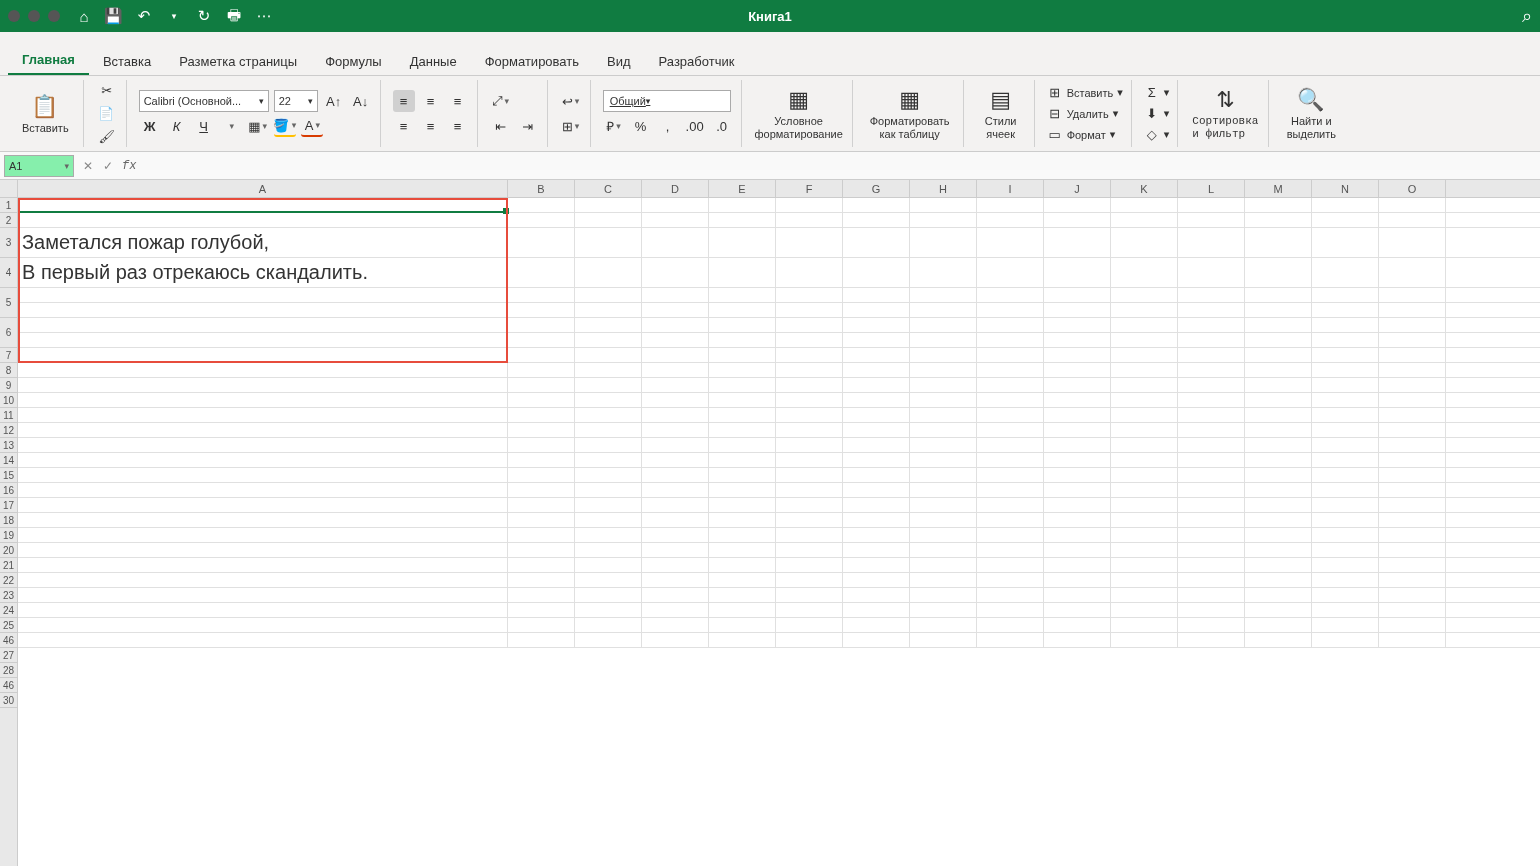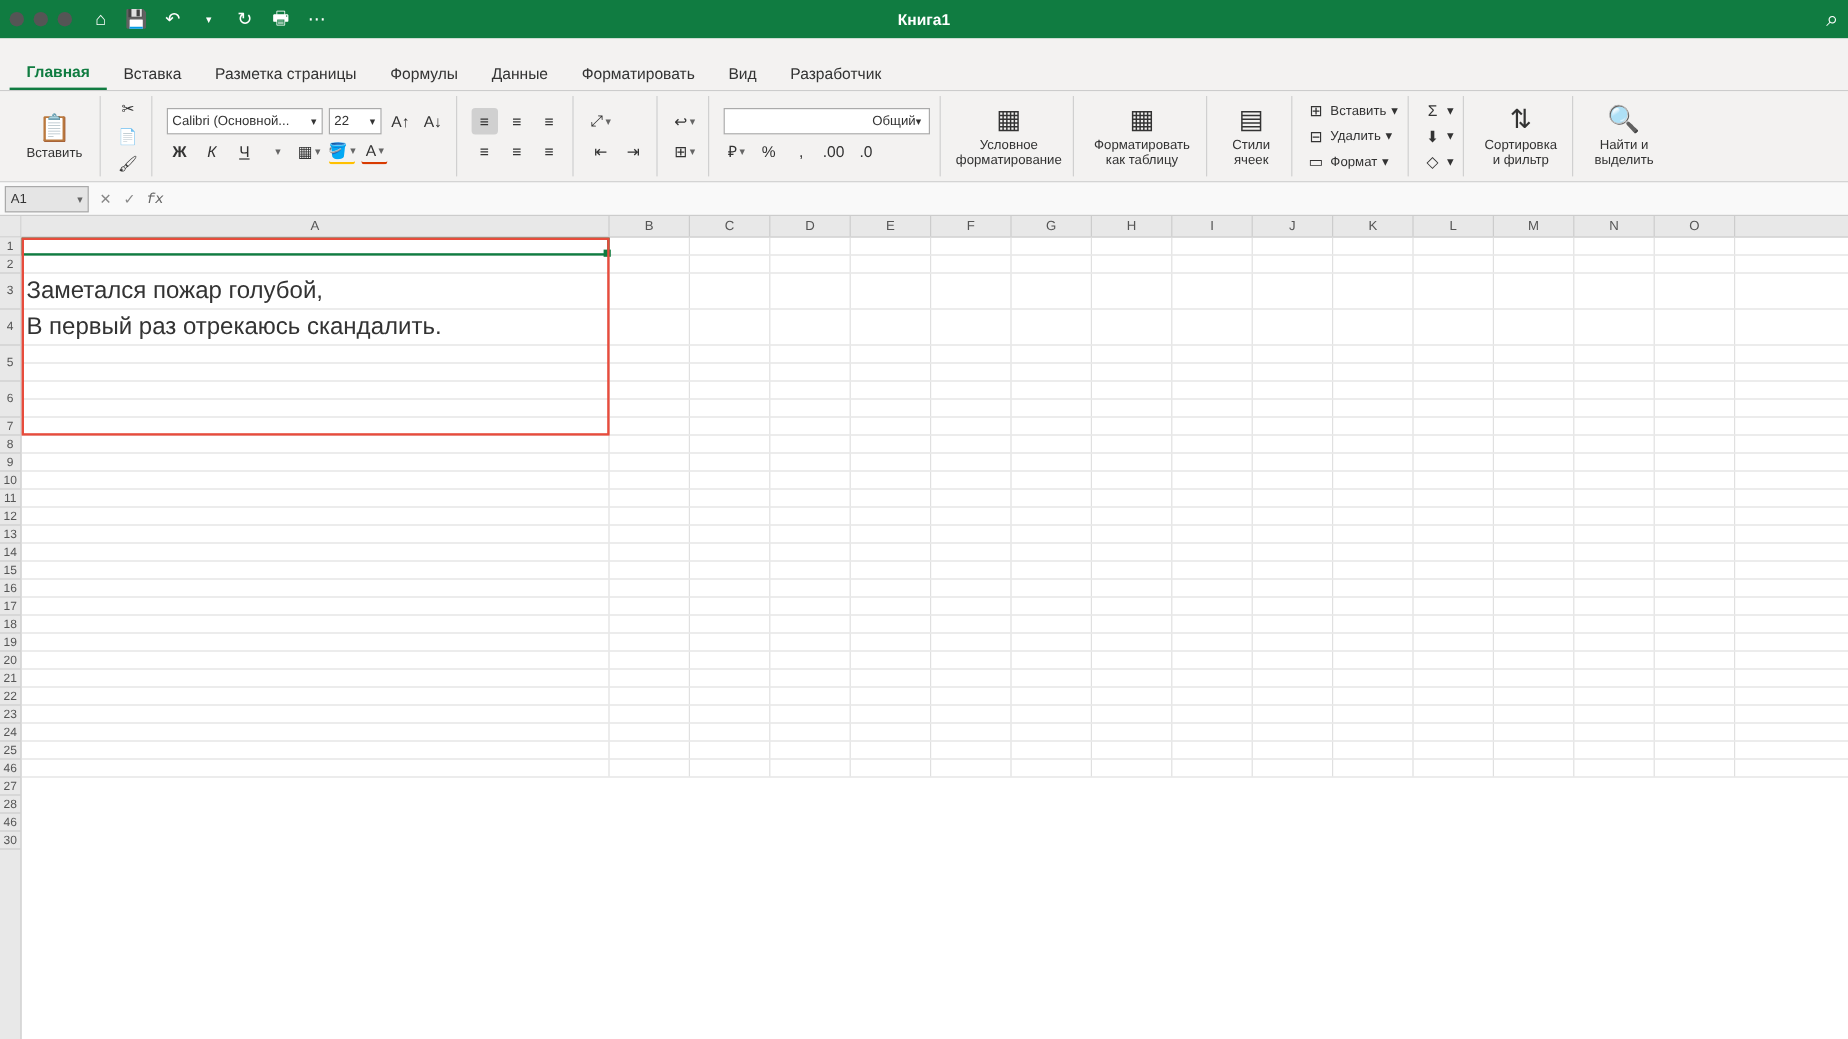--- a/index.html
+++ b/index.html
@@ -20,27 +20,27 @@
 .ribbon { height: 76px; background: #f3f2f1; display: flex; align-items: center; padding: 4px 8px; gap: 4px; border-bottom: 1px solid #ccc; }
 .rgroup { display: flex; flex-direction: column; padding: 0 8px; height: 100%; justify-content: center; border-right: 1px solid #d0d0d0; gap: 3px; }
 .rgroup:last-child { border-right: none; }
 .row { display: flex; gap: 5px; align-items: center; }
 .rbtn { min-width: 22px; height: 22px; display: flex; align-items: center; justify-content: center; cursor: pointer; border-radius: 3px; font-size: 13px; }
 .rbtn.active { background: #d0d0d0; }
 .bigbtn { display: flex; flex-direction: column; align-items: center; justify-content: center; padding: 4px 6px; cursor: pointer; gap: 2px; font-size: 11px; }
 .bigbtn .icon { font-size: 22px; }
 .fontname { width: 130px; height: 22px; border: 1px solid #aaa; background: #fff; padding: 0 4px; font-size: 11px; display: flex; align-items: center; justify-content: space-between; }
 .fontsize { width: 44px; height: 22px; border: 1px solid #aaa; background: #fff; padding: 0 4px; font-size: 11px; display: flex; align-items: center; justify-content: space-between; }
-.numfmt { width: 172px; height: 22px; border: 1px solid #aaa; background: #fff; padding: 0 6px; font-size: 11px; display: flex; align-items: center; justify-content: flex-end; }
+.numfmt { width: 128px; height: 22px; border: 1px solid #aaa; background: #fff; padding: 0 6px; font-size: 11px; display: flex; align-items: center; justify-content: flex-start; text-decoration: underline; }
 .dd::after { content: "▾"; font-size: 9px; margin-left: 2px; color: #666; }
 .smallrow { display: flex; gap: 4px; align-items: center; font-size: 11px; cursor: pointer; }
 .smallrow .ic { width: 16px; text-align: center; font-size: 13px; }
 
 .formulabar { height: 28px; background: #f9f9f9; display: flex; align-items: center; border-bottom: 1px solid #ccc; }
-.namebox { width: 70px; height: 22px; border: 1px solid #aaa; background: #e5e5e5; margin: 0 4px; display: flex; align-items: center; padding: 0 4px; font-size: 11px; }
+.namebox { width: 70px; height: 22px; border: 1px solid #aaa; background: #86efac; margin: 0 4px; display: flex; align-items: center; padding: 0 4px; font-size: 11px; }
 .namebox .dd2 { margin-left: auto; font-size: 9px; color: #666; }
 .fbbtn { width: 20px; text-align: center; color: #888; cursor: pointer; }
 .fxlabel { font-style: italic; color: #666; margin: 0 4px; font-family: Liberation Mono, monospace; }
 .fxinput { flex: 1; height: 22px; border: none; background: transparent; outline: none; }
 
 .sheet-area { position: relative; height: 699px; overflow: hidden; background: #fff; }
 .corner { position: absolute; left: 0; top: 0; width: 18px; height: 18px; background: #e8e8e8; border-right: 1px solid #ccc; border-bottom: 1px solid #ccc; }
 .colheads { position: absolute; left: 18px; top: 0; right: 0; height: 18px; display: flex; background: #e8e8e8; border-bottom: 1px solid #ccc; }
 .colhead { border-right: 1px solid #ccc; text-align: center; font-size: 11px; line-height: 18px; color: #555; }
 .colhead.wide { width: 490px; }
@@ -198,21 +198,21 @@
     <div class="smallrow"><span class="ic">▭</span><span>Формат</span> ▾</div>
   </div>
   <div class="rgroup" style="gap:6px;">
     <div class="smallrow"><span class="ic">Σ</span>▾</div>
     <div class="smallrow"><span class="ic">⬇</span>▾</div>
     <div class="smallrow"><span class="ic">◇</span>▾</div>
   </div>
   <div class="rgroup">
     <div class="bigbtn" style="max-width:70px;">
       <span class="icon">⇅</span>
-      <span style="text-align:center;line-height:1.1;">Сортировка и фильтр</span>
+      <span style="line-height:1.1;font-family:Liberation Mono, monospace;">Сортировка и фильтр</span>
     </div>
   </div>
   <div class="rgroup">
     <div class="bigbtn" style="max-width:60px;">
       <span class="icon">🔍</span>
       <span style="text-align:center;line-height:1.1;">Найти и выделить</span>
     </div>
   </div>
 </div>
 

